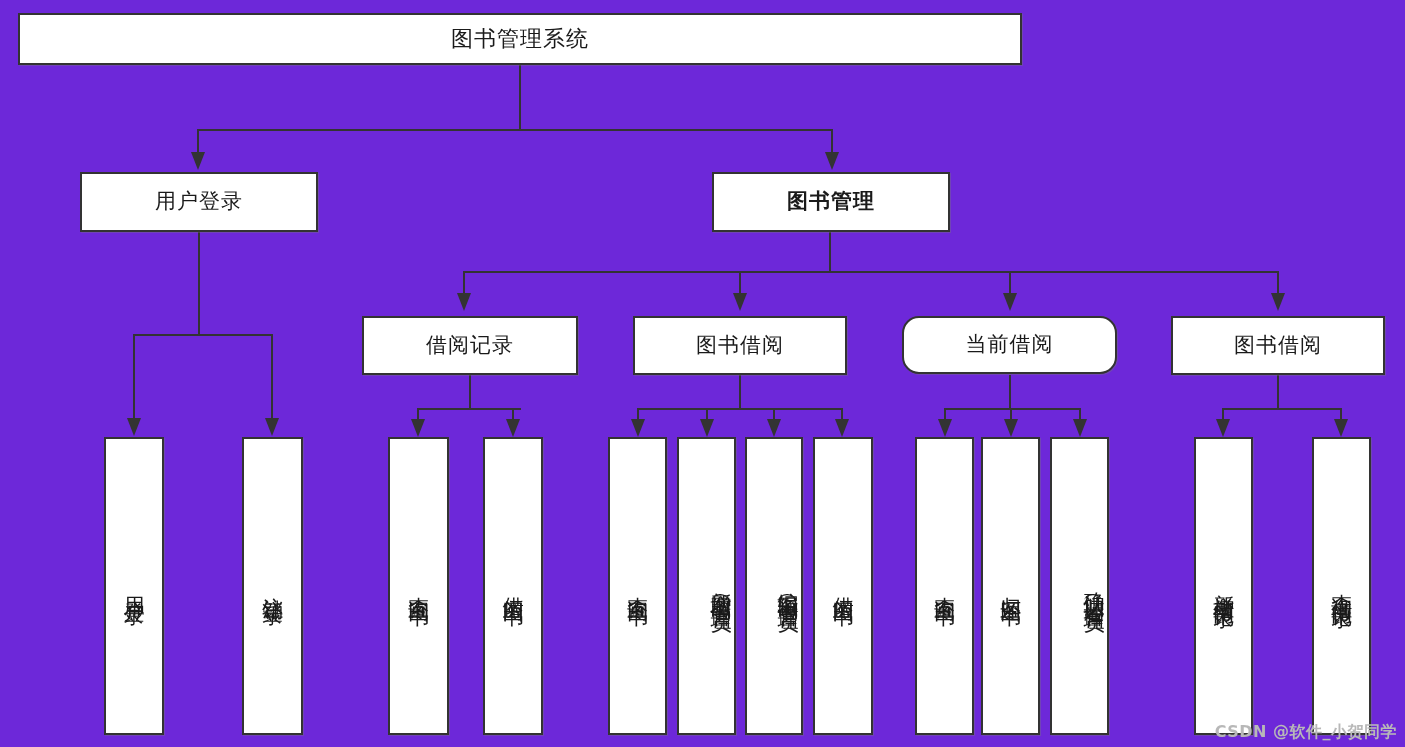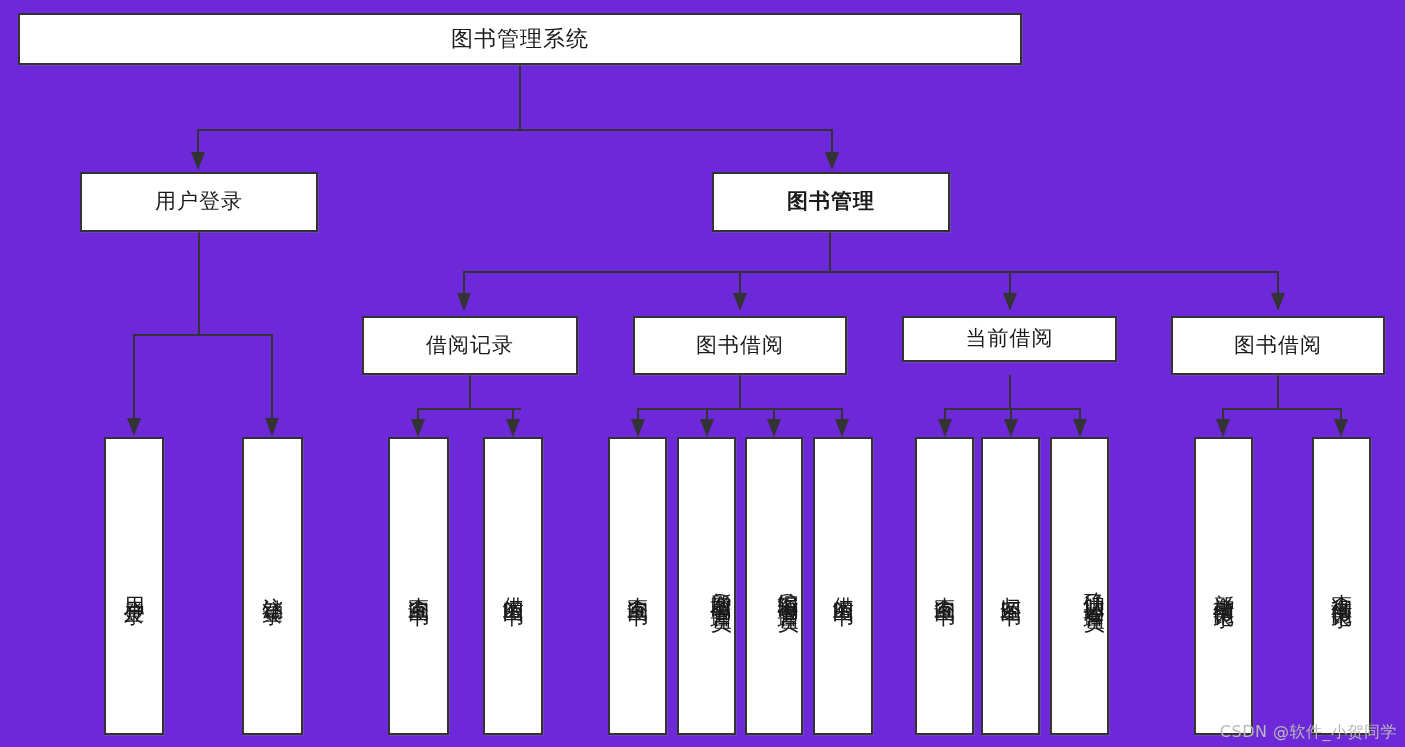--- a/index.html
+++ b/index.html
@@ -72,20 +72,21 @@
   }
   .watermark {
     position: absolute;
     right: 8px;
     bottom: 4px;
     font-size: 16px;
     color: #b8b8b8;
     z-index: 5;
     white-space: nowrap;
     letter-spacing: 0.5px;
+    font-weight: bold;
   }
 </style>
 </head>
 <body>
 
 <div id="canvas">
 
   <div class="node node-h node-root" style="left:18px; top:13px; width:1004px; height:52px;">图书管理系统</div>
 
   <div class="ln ln-v" style="left:519px; top:65px; width:2px; height:66px;"></div>
@@ -117,21 +118,21 @@
   <div class="arrow" style="left:457px; top:293px;"></div>
   <div class="ln ln-v" style="left:739px; top:271px; width:2px; height:24px;"></div>
   <div class="arrow" style="left:733px; top:293px;"></div>
   <div class="ln ln-v" style="left:1009px; top:271px; width:2px; height:24px;"></div>
   <div class="arrow" style="left:1003px; top:293px;"></div>
   <div class="ln ln-v" style="left:1277px; top:271px; width:2px; height:24px;"></div>
   <div class="arrow" style="left:1271px; top:293px;"></div>
 
   <div class="node node-h" style="left:362px; top:316px; width:216px; height:59px;">借阅记录</div>
   <div class="node node-h" style="left:633px; top:316px; width:214px; height:59px;">图书借阅</div>
-  <div class="node node-h" style="left:902px; top:316px; width:215px; height:46px;">当前借阅</div>
+  <div class="node node-h" style="left:902px; top:316px; width:215px; height:58px;border-radius:17px;">当前借阅</div>
   <div class="node node-h" style="left:1171px; top:316px; width:214px; height:59px;">图书借阅</div>
 
   <div class="ln ln-v" style="left:469px; top:375px; width:2px; height:35px;"></div>
   <div class="ln ln-h" style="left:417px; top:408px; width:104px; height:2px;"></div>
   <div class="ln ln-v" style="left:417px; top:408px; width:2px; height:13px;"></div>
   <div class="arrow" style="left:411px; top:419px;"></div>
   <div class="ln ln-v" style="left:512px; top:408px; width:2px; height:13px;"></div>
   <div class="arrow" style="left:506px; top:419px;"></div>
 
   <div class="node node-v center-v" style="left:388px; top:437px; width:61px; height:298px;">查询图书</div>

